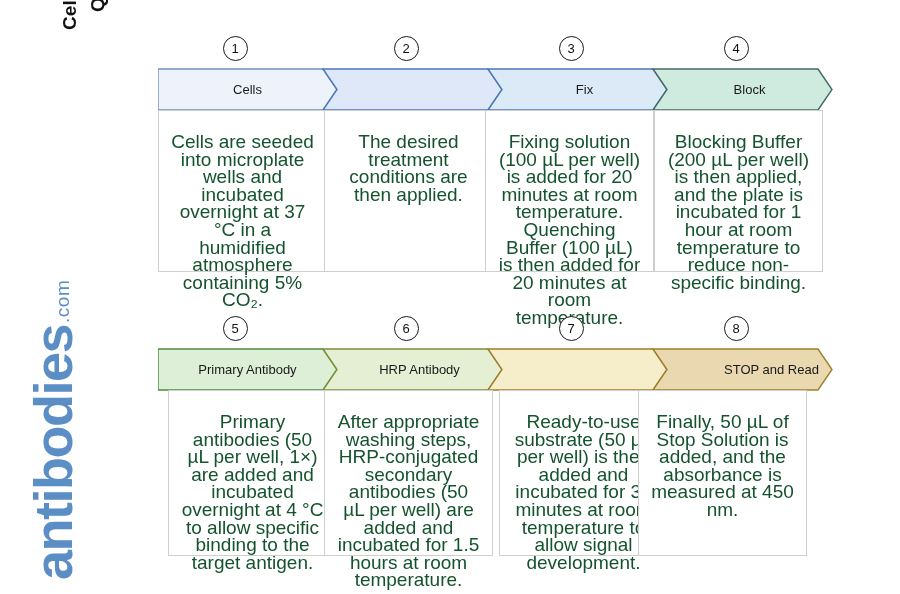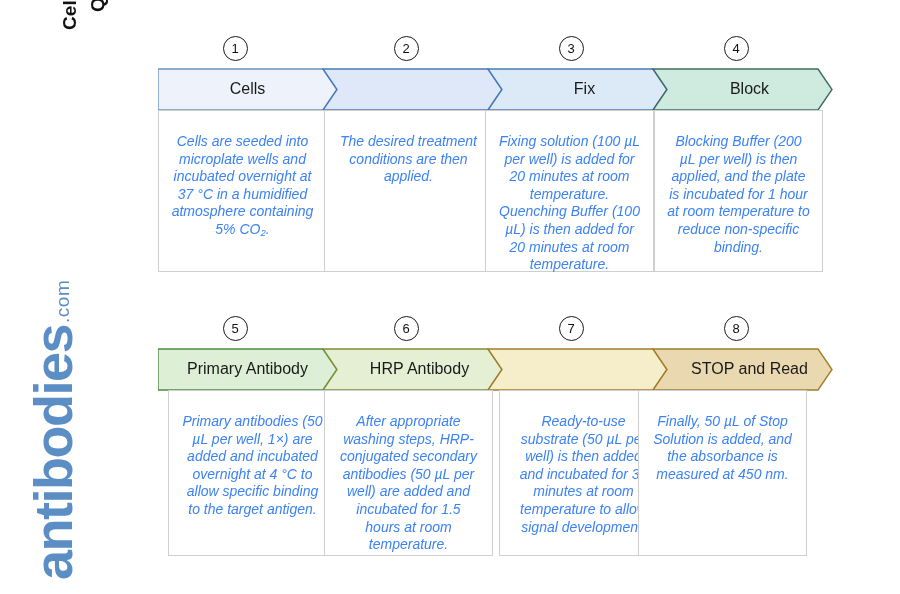--- a/index.html
+++ b/index.html
@@ -61,39 +61,38 @@
     border:1.6px solid #1b1b1b; background:#ffffff;
     display:flex; align-items:center; justify-content:center;
     font-size:13px; color:#111111; box-sizing:border-box;
   }
 
   .chev-band{ position:relative; height:42px; }
   .chev-band svg{ display:block; position:absolute; left:0; top:0; }
   .chev-label{
     position:absolute; top:0; height:42px;
     display:flex; align-items:center; justify-content:center;
-    font-size:16px; color:#1a1a1a;
+    font-size:13px; color:#1a1a1a;
     pointer-events:none;
   }
 
   .desc-band{ position:relative; }
   .desc-cell{
     position:absolute; top:0;
     border:1px solid #cfcfcf;
     background:#ffffff;
     box-sizing:border-box;
     display:flex; align-items:flex-start; justify-content:center;
     padding:22px 12px 10px 12px;
   }
   .desc-cell.r1{ height:162px; }
   .desc-cell.r2{ height:166px; }
   .desc-text{
-    font-size:14px; line-height:17.6px; color:#3b82f6;
+    font-size:19px; line-height:17.6px; color:#14532d;
     text-align:center;
-    font-style:italic;
   }
 </style>
 </head>
 <body>
 
 <div class="canvas">
 
   <div class="title-rail">
     <div class="vtitle">
       <div class="vtitle-line l1">Cell Based ELISA Kits</div>
@@ -149,21 +148,21 @@
       </div>
     <div class="chev-band">
         <svg width="704" height="44">
           <path d="M 0 1 L 165 1 L 179 21.5 L 165 42 L 0 42 Z" fill="#ddefd6" stroke="#4e8a3f" stroke-width="1.4" stroke-linejoin="miter"></path>
           <path d="M 165 1 L 330 1 L 344 21.5 L 330 42 L 165 42 L 179 21.5 Z" fill="#e4efd4" stroke="#7f8f36" stroke-width="1.4" stroke-linejoin="miter"></path>
           <path d="M 330 1 L 495 1 L 509 21.5 L 495 42 L 330 42 L 344 21.5 Z" fill="#f6eecb" stroke="#a07f2b" stroke-width="1.4" stroke-linejoin="miter"></path>
           <path d="M 495 1 L 660 1 L 674 21.5 L 660 42 L 495 42 L 509 21.5 Z" fill="#ead9b0" stroke="#a07f2b" stroke-width="1.4" stroke-linejoin="miter"></path>
         </svg>
         <div class="chev-label" style="left: 0px; width: 179px;">Primary Antibody</div>
         <div class="chev-label" style="left: 179px; width: 165px;">HRP Antibody</div>
-        <div class="chev-label" style="left: 509px; width: 165px; text-align: center;">STOP and Read</div>
+        <div class="chev-label" style="left: 531px; width: 165px; text-align: center;">STOP and Read</div>
       </div>
     <div class="desc-band">
         <div class="desc-cell r2" style="left: 0px; width: 169px; margin-left: 10px;">
           <div class="desc-text">Primary antibodies (50 µL per well, 1×) are added and incubated overnight at 4 °C to allow specific binding to the target antigen.</div>
         </div>
         <div class="desc-cell r2" style="left: 166px; width: 169px;">
           <div class="desc-text">After appropriate washing steps, HRP-conjugated secondary antibodies (50 µL per well) are added and incubated for 1.5 hours at room temperature.</div>
         </div>
         <div class="desc-cell r2" style="left: 331px; width: 169px; margin-left: 10px;">
           <div class="desc-text">Ready-to-use substrate (50 µL per well) is then added and incubated for 30 minutes at room temperature to allow signal development.</div>

